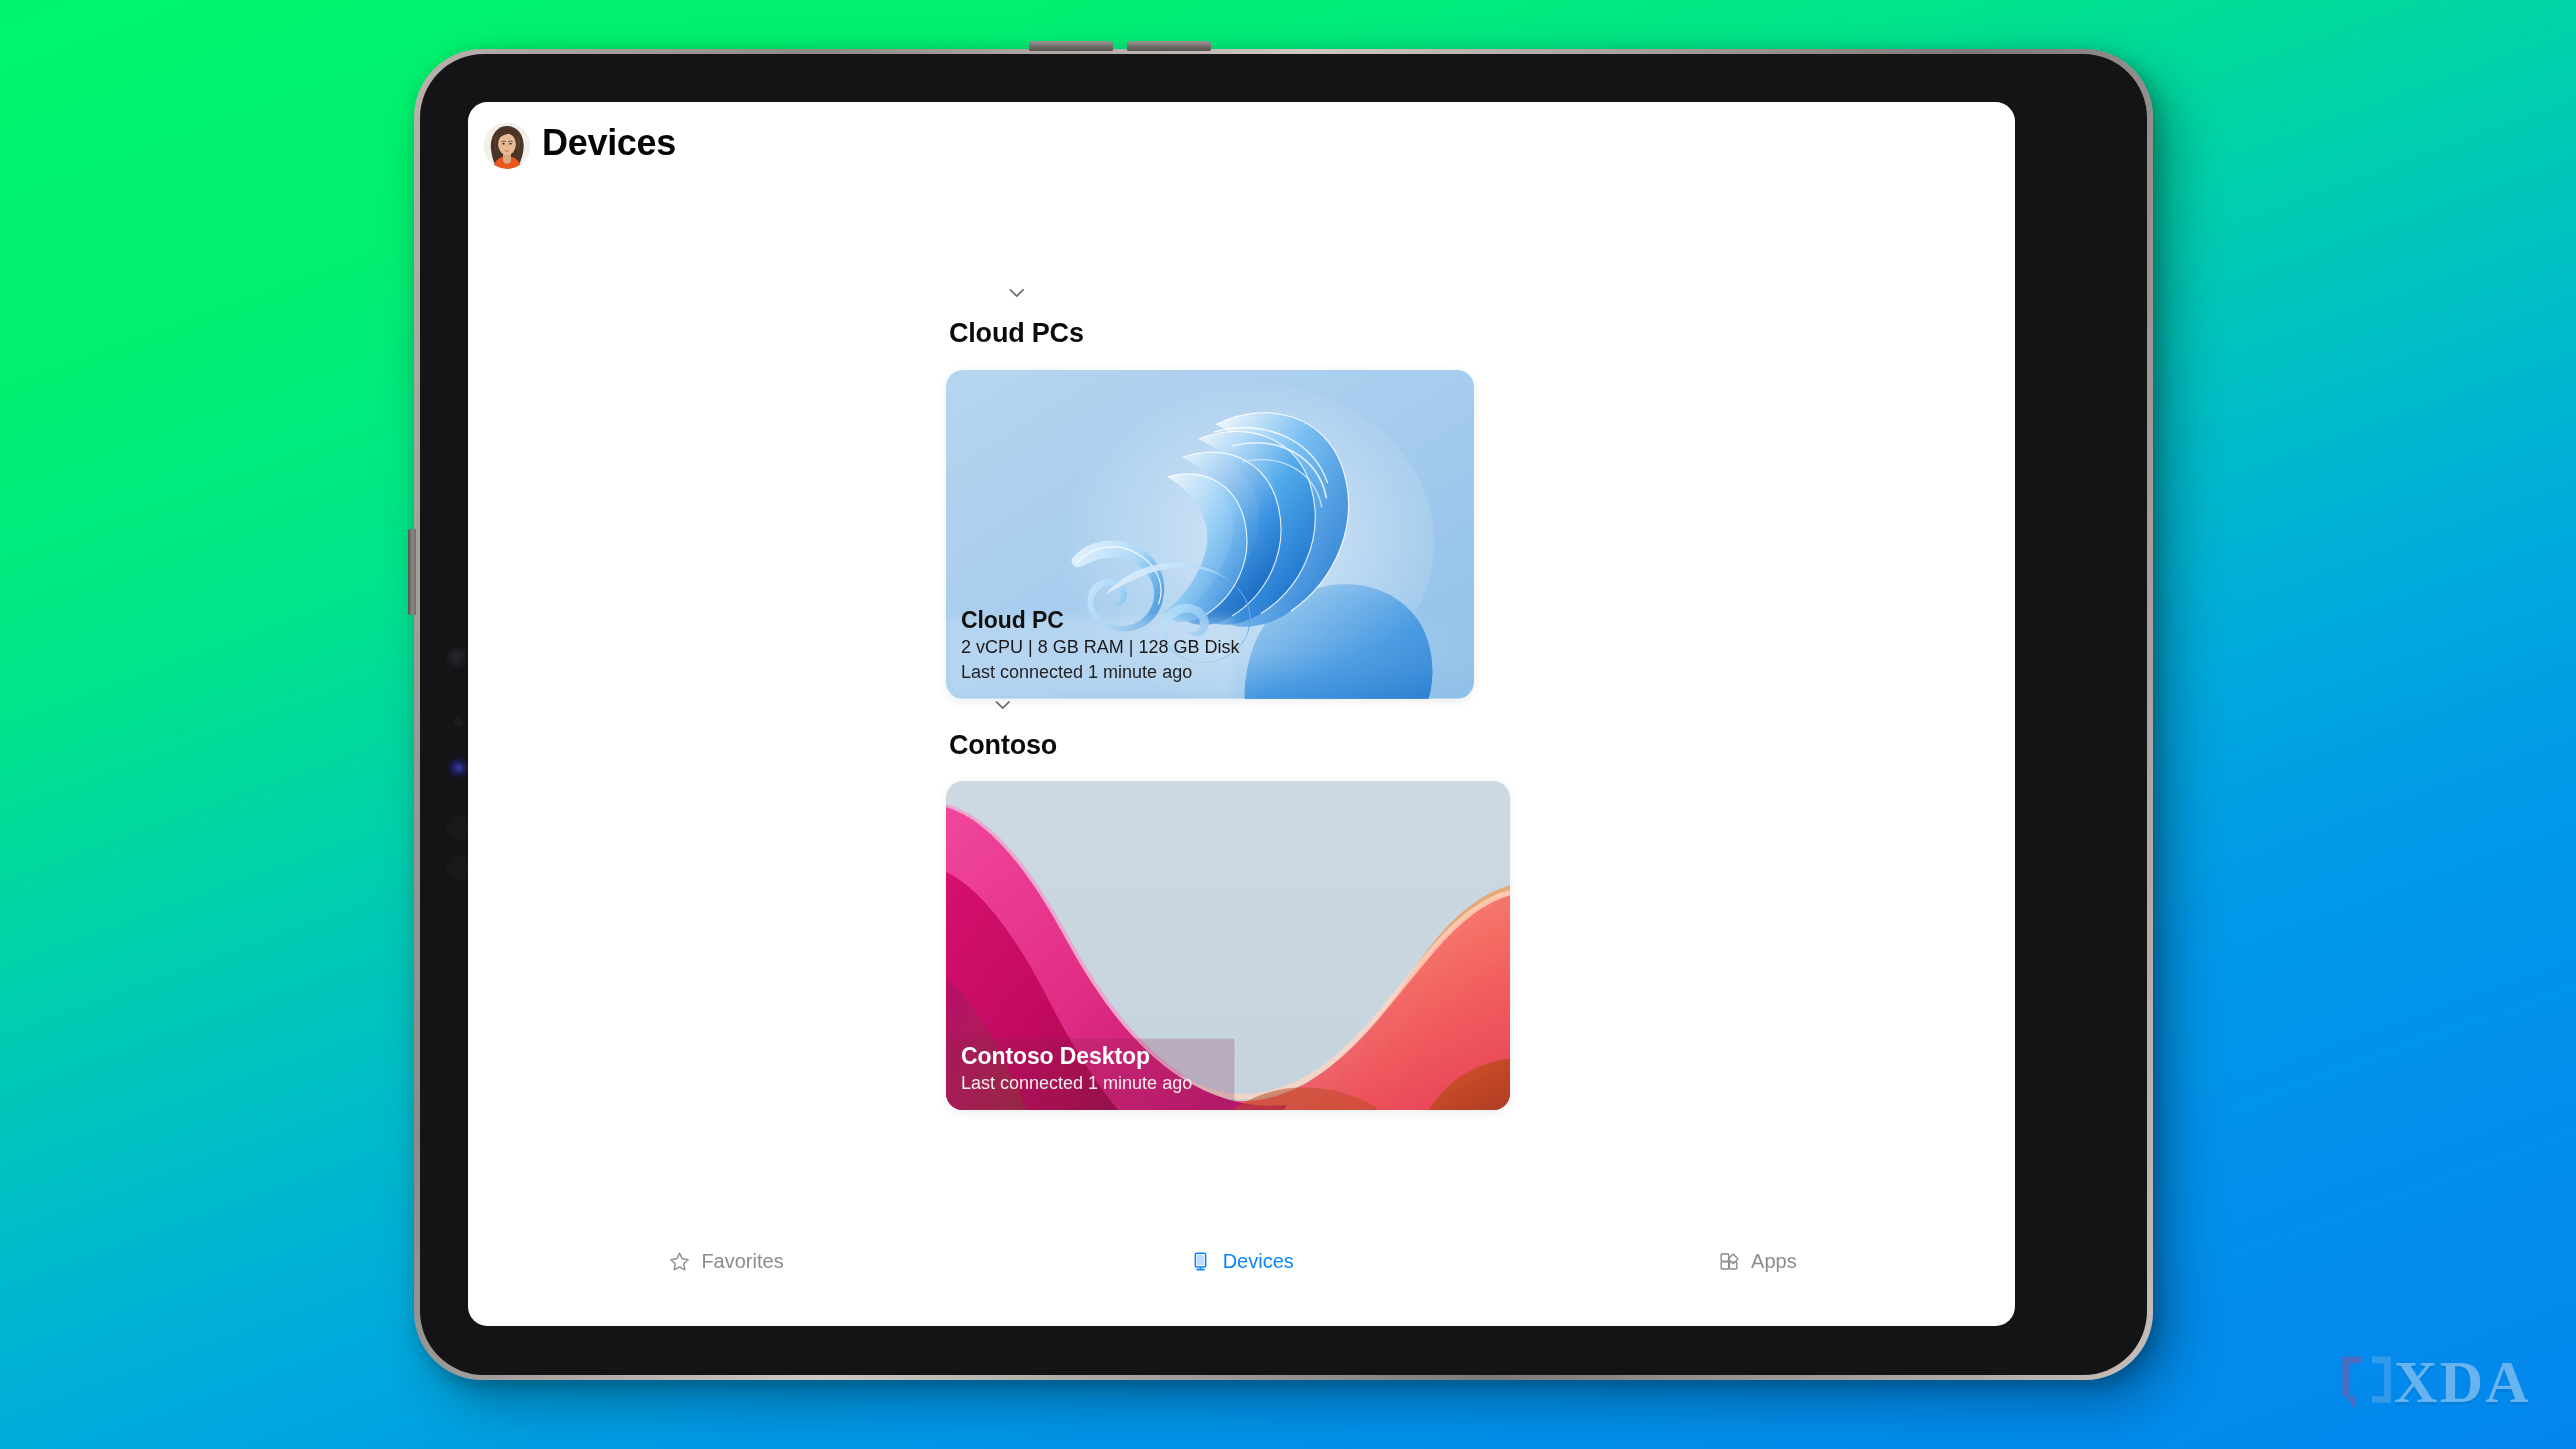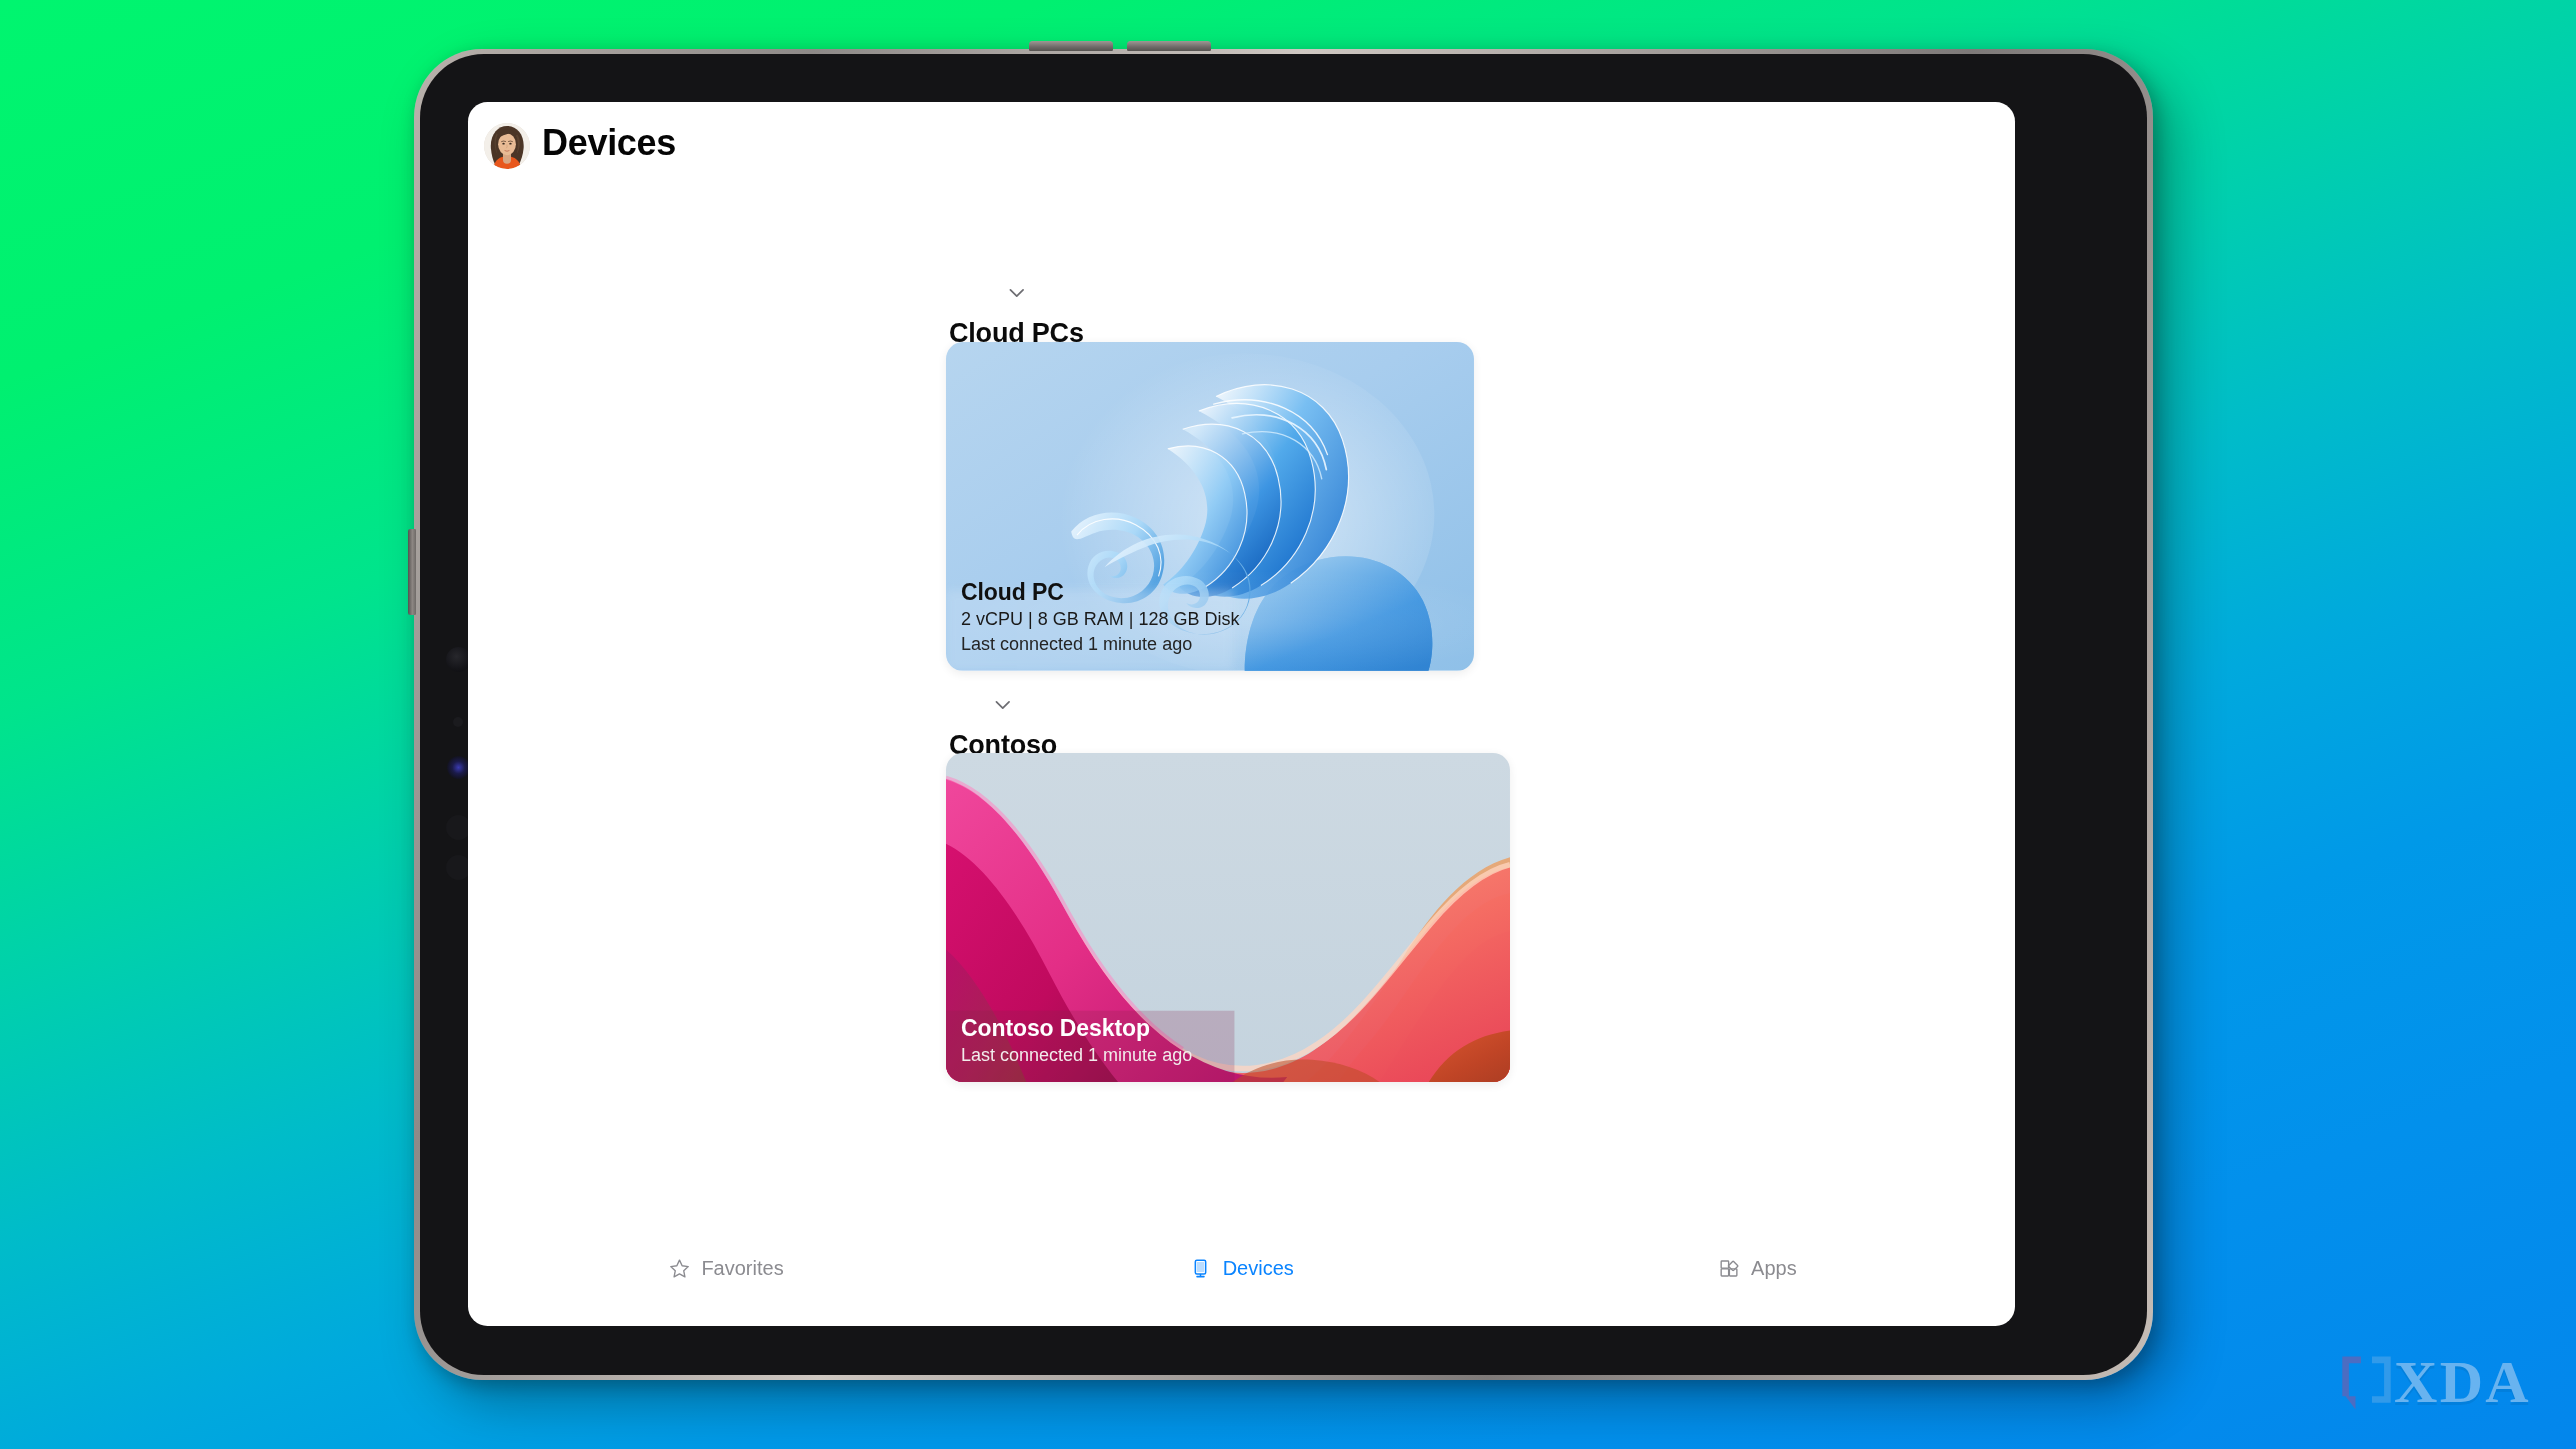--- a/index.html
+++ b/index.html
@@ -143,20 +143,21 @@
   
   .device-card {
     position: absolute;
     left: 478px;
     width: 528px;
     height: 329px;
     border-radius: 17px;
     overflow: hidden;
     cursor: pointer;
     box-shadow: 0 2.3px 9.2px rgba(0,0,0,0.07);
+    margin-top: 28px;
   }
   #card-cloudpc  { top: 240px; }
   #card-contoso  { top: 651px; padding-left: 36px; }
 
   .card-art { position: absolute; inset: 0; }
 
   .card-caption {
     position: absolute;
     left: 0; bottom: 0;
     padding: 0 0 14px 15px;
@@ -174,21 +175,21 @@
   }
   .dark-text .card-name { color: #101010; }
   .dark-text .card-spec { color: #1a1a1a; }
   .dark-text .card-sub  { color: #242424; }
   .light-text .card-name { color: #ffffff; }
   .light-text .card-sub  { color: #f2eceb; }
 
   
   #tab-bar {
     position: absolute;
-    left: 0; bottom: 4px;
+    left: 0; bottom: 11px;
     width: 100%;
     height: 84px;
     display: flex;
   }
   .tab-item {
     flex: 1;
     display: flex;
     align-items: center;
     justify-content: center;
     gap: 10.4px;

